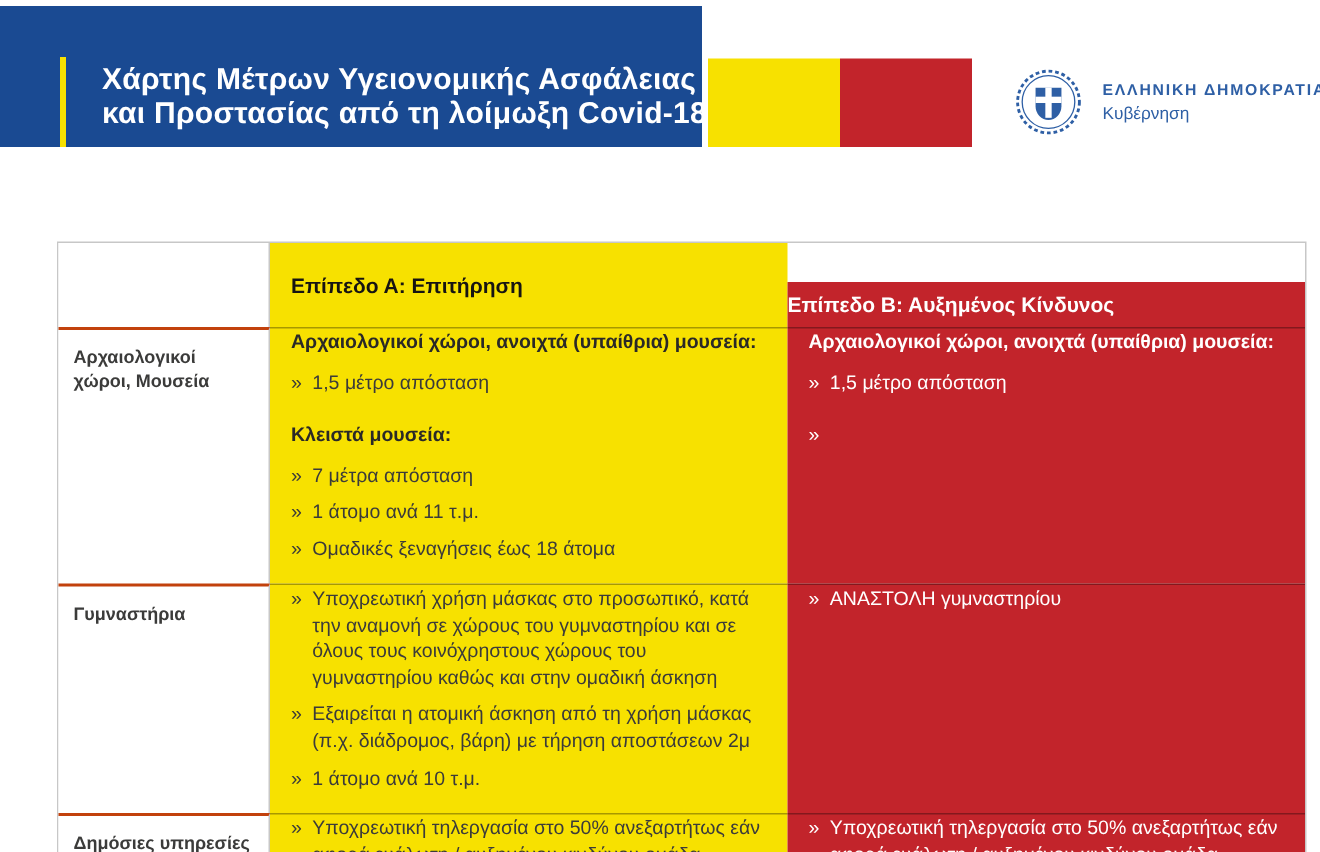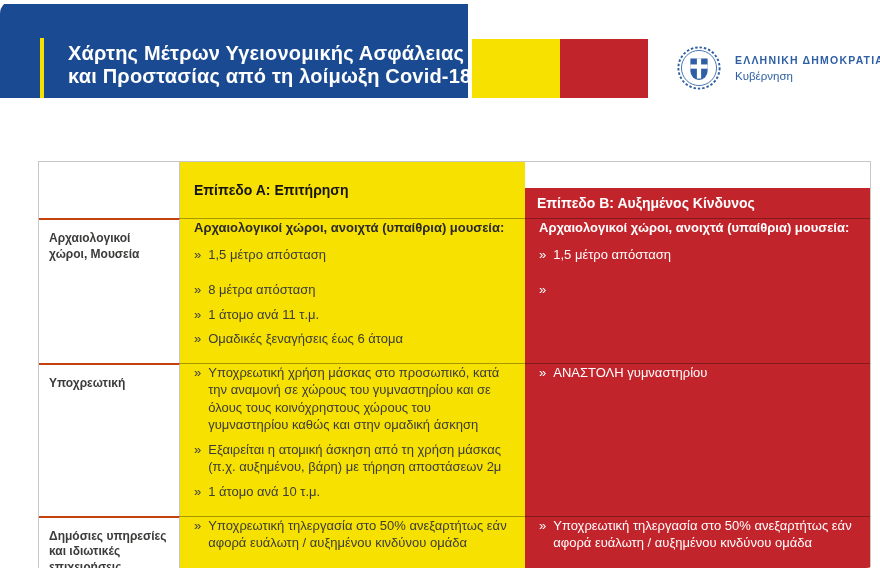--- a/index.html
+++ b/index.html
@@ -6,21 +6,21 @@
     --banner-blue:#1A4A92;
     --level-a-yellow:#F7E100;
     --level-b-red:#C2242B;
     --logo-blue:#2E5FA5;
     --text-dark:#3B3B3A;
     --grid-gray:#C7C7C7;
   }
   *{box-sizing:border-box;margin:0;padding:0;}
   html,body{background:#fff;}
   body{font-family:"Liberation Sans","DejaVu Sans",sans-serif;}
-  .page{position:relative;width:880px;height:568px;background:#fff;overflow:hidden;border-radius:14px;}
+  .page{position:relative;width:880px;height:568px;background:#fff;overflow:hidden;}
 
   
   .banner{position:absolute;left:0;top:4px;width:468px;height:94px;background:var(--banner-blue);}
   .accent-bar{position:absolute;left:40px;top:34px;width:4px;height:60px;background:var(--level-a-yellow);}
   .banner-title{position:absolute;left:68px;top:38px;color:#fff;font-weight:bold;
     font-size:20px;line-height:23px;letter-spacing:.2px;white-space:nowrap;}
   .swatch{position:absolute;top:39px;width:88px;height:59px;}
   .swatch-yellow{left:472px;background:var(--level-a-yellow);}
   .swatch-red{left:560px;background:var(--level-b-red);}
 
@@ -33,21 +33,21 @@
   
   .table{position:absolute;left:38px;top:161px;width:833px;border:1px solid var(--grid-gray);}
   .trow{display:grid;grid-template-columns:141px 345px 345px;}
   .cell{min-width:0;}
   .label-cell{background:#fff;border-right:1px solid var(--grid-gray);
     padding:11px 12px 8px 10px;color:var(--text-dark);font-weight:bold;font-size:12px;line-height:1.3;}
   .level-a-cell,.level-a-header{background:var(--level-a-yellow);}
   .level-b-cell,.level-b-header{background:var(--level-b-red);}
   .header-row .cell{min-height:30px;display:flex;align-items:center;}
   .level-a-header{padding:16px 14px;color:#161412;font-weight:bold;font-size:14px;}
-  .level-b-header{padding:0 12px;color:#fff;font-weight:bold;font-size:14px;margin-top:26px;}
+  .level-b-header{padding:0 0;color:#fff;font-weight:bold;font-size:14px;margin-top:26px;}
   .trow:not(.header-row) .label-cell{border-top:2px solid #c2410c;}
   .trow:not(.header-row) .level-a-cell,
   .trow:not(.header-row) .level-b-cell{border-top:1px solid rgba(0,0,0,0.32);}
   .level-a-cell,.level-b-cell{padding:0 14px 8px 14px;font-size:13px;line-height:1.35;}
   .level-a-cell{color:var(--text-dark);}
   .level-b-cell{color:#fff;}
   .row-0{min-height:143px;}
   .row-1{min-height:107px;}
   .row-2{min-height:62px;}
   .cell-heading{font-weight:bold;margin-bottom:9px;}
@@ -99,60 +99,61 @@
             <div class="cell label-cell">Αρχαιολογικοί χώροι, Μουσεία</div>
             <div class="cell level-a-cell">
               <div class="block">
                 <div class="cell-heading">Αρχαιολογικοί χώροι, ανοιχτά (υπαίθρια) μουσεία:</div>
                 <div class="bullet-item">
                   <span class="bullet-glyph">»</span>
                   <span class="bullet-text">1,5 μέτρο απόσταση</span>
                 </div>
               </div>
               <div class="block block-gap">
+                <div class="cell-heading">Κλειστά μουσεία:</div>
                 <div class="bullet-item">
                   <span class="bullet-glyph">»</span>
-                  <span class="bullet-text">8 μέτρα απόσταση</span>
+                  <span class="bullet-text">7 μέτρα απόσταση</span>
                 </div>
                 <div class="bullet-item">
                   <span class="bullet-glyph">»</span>
                   <span class="bullet-text">1 άτομο ανά 11 τ.μ.</span>
                 </div>
                 <div class="bullet-item">
                   <span class="bullet-glyph">»</span>
-                  <span class="bullet-text">Ομαδικές ξεναγήσεις έως 6 άτομα</span>
+                  <span class="bullet-text">Ομαδικές ξεναγήσεις έως 18 άτομα</span>
                 </div>
               </div>
             </div>
             <div class="cell level-b-cell">
               <div class="block">
                 <div class="cell-heading">Αρχαιολογικοί χώροι, ανοιχτά (υπαίθρια) μουσεία:</div>
                 <div class="bullet-item">
                   <span class="bullet-glyph">»</span>
                   <span class="bullet-text">1,5 μέτρο απόσταση</span>
                 </div>
               </div>
               <div class="block block-gap">
                 <div class="bullet-item">
                   <span class="bullet-glyph">»</span>
                 </div>
               </div>
             </div>
           </div>
           <div class="trow row-1">
-            <div class="cell label-cell">Υποχρεωτική</div>
+            <div class="cell label-cell">Γυμναστήρια</div>
             <div class="cell level-a-cell">
               <div class="block">
                 <div class="bullet-item">
                   <span class="bullet-glyph">»</span>
                   <span class="bullet-text">Υποχρεωτική χρήση μάσκας στο προσωπικό, κατά την αναμονή σε χώρους του γυμναστηρίου και σε όλους τους κοινόχρηστους χώρους του γυμναστηρίου καθώς και στην ομαδική άσκηση</span>
                 </div>
                 <div class="bullet-item">
                   <span class="bullet-glyph">»</span>
-                  <span class="bullet-text">Εξαιρείται η ατομική άσκηση από τη χρήση μάσκας (π.χ. αυξημένου, βάρη) με τήρηση αποστάσεων 2μ</span>
+                  <span class="bullet-text">Εξαιρείται η ατομική άσκηση από τη χρήση μάσκας (π.χ. διάδρομος, βάρη) με τήρηση αποστάσεων 2μ</span>
                 </div>
                 <div class="bullet-item">
                   <span class="bullet-glyph">»</span>
                   <span class="bullet-text">1 άτομο ανά 10 τ.μ.</span>
                 </div>
               </div>
             </div>
             <div class="cell level-b-cell">
               <div class="block">
                 <div class="bullet-item">

